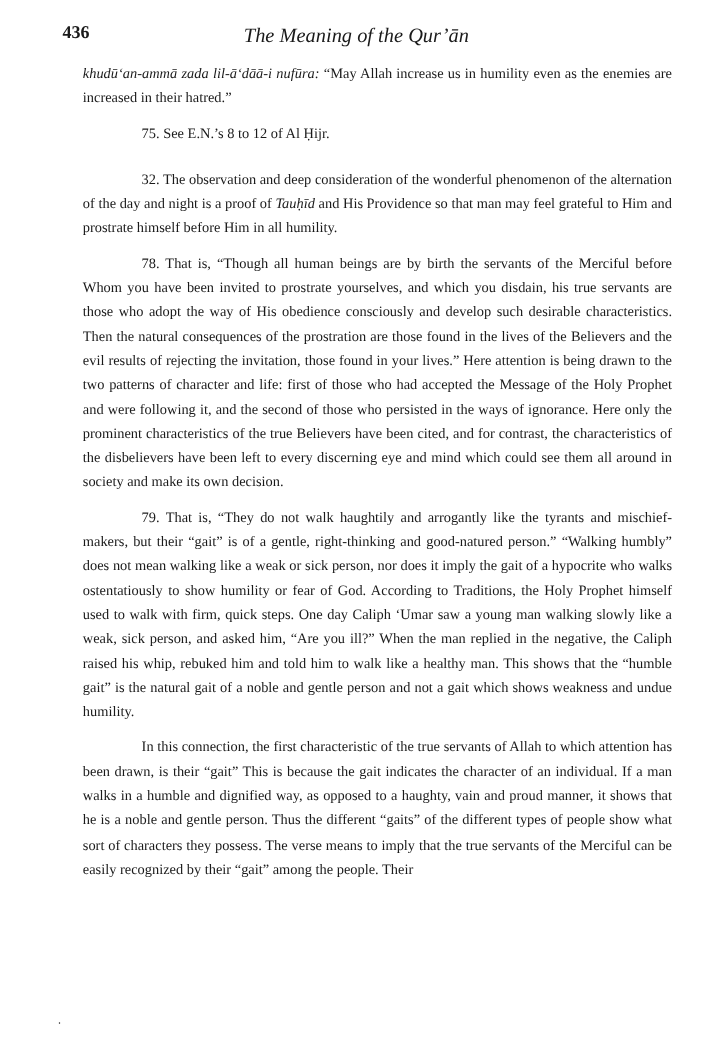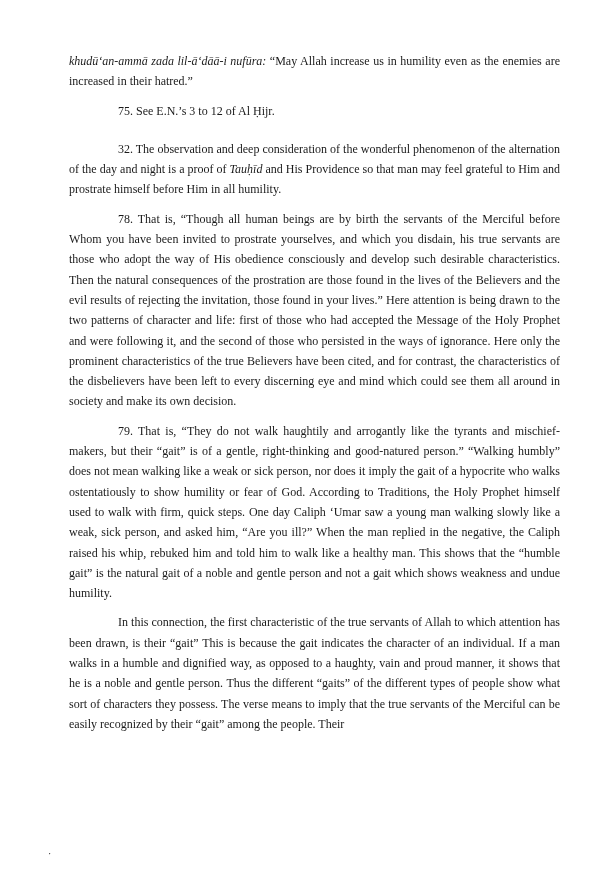--- a/index.html
+++ b/index.html
@@ -15,25 +15,29 @@
   .p { margin: 0; }
   .gap { height: 9px; }
   .indent { text-indent: 49px; }
   .it { font-style: italic; }
   .stray { position: absolute; left: 48px; top: 848px; font-size: 10px; }
 </style>
 </head>
 <body>
 
 <div class="page">
+  <div class="header">
+    <span class="page-num">436</span>
+    <div class="running-title">The Meaning of the Qur’ān</div>
+  </div>
 
   <div class="body">
     <p class="p"><span class="it">khudū‘an-ammā  zada  lil-ā‘dāā-i  nufūra:</span><span> “May Allah increase us in humility even as the enemies are increased in their hatred.”</span></p>
     <div class="gap"></div>
-    <p class="p indent"><span>75. See E.N.’s 3 to 12 of Al Ḥijr.</span></p>
+    <p class="p indent"><span>75. See E.N.’s 8 to 12 of Al Ḥijr.</span></p>
     <div class="gap"></div>
     <div class="gap"></div>
     <p class="p indent"><span>32.  The observation and deep consideration of the wonderful phenomenon of  the  alternation of the day and night is a proof of </span><span class="it">Tauḥīd</span><span> and His Providence so that man may feel grateful to Him and prostrate himself before Him in all humility.</span></p>
     <div class="gap"></div>
     <p class="p indent"><span>78.  That  is,  “Though  all  human  beings are by birth the servants of the Merciful  before  Whom  you have been invited to prostrate yourselves, and which you  disdain,  his  true  servants  are  those  who  adopt  the  way of His obedience consciously  and  develop  such  desirable  characteristics.  Then  the  natural consequences of the prostration are those found in the lives of the Believers and the evil  results of rejecting the invitation, those found in your lives.” Here attention is being  drawn  to  the  two  patterns  of  character  and  life:  first of those who had accepted the Message of the Holy Prophet and were following it, and the second of those  who  persisted  in  the  ways  of ignorance. Here only the prominent characteristics  of  the  true Believers have been cited, and for contrast, the characteristics  of  the disbelievers have been left to every discerning eye and mind which could see them all around in society and make its own decision.</span></p>
     <div class="gap"></div>
     <p class="p indent"><span>79.  That  is,  “They  do not walk haughtily and arrogantly like the tyrants and mischief-makers, but their “gait” is of a gentle, right-thinking and good-natured  person.”  “Walking  humbly”  does not mean walking like a weak or sick person,  nor  does it imply the gait of a hypocrite who walks ostentatiously to show humility or fear of God. According to Traditions, the Holy Prophet himself used to walk  with  firm,  quick  steps.  One  day Caliph ‘Umar saw a young man walking slowly  like  a  weak,  sick  person,  and asked him, “Are you ill?” When the man replied  in  the  negative,  the  Caliph raised his whip, rebuked him and told him to walk  like a healthy man. This shows that the “humble gait” is the natural gait of a noble and gentle person and not a gait which shows weakness and undue humility.</span></p>
     <div class="gap"></div>
     <p class="p indent"><span>In  this  connection,   the first characteristic of the true servants of Allah to which    attention   has been drawn, is their “gait” This is because the gait indicates the  character  of  an  individual. If a man walks in a humble and dignified way, as opposed  to  a    haughty,  vain  and  proud manner, it shows that he is a noble and gentle person. Thus the different “gaits” of the different types of people show what sort  of  characters they possess. The verse means to imply that the true servants of the  Merciful  can  be  easily  recognized  by  their “gait” among the people. Their</span></p>
   </div>

